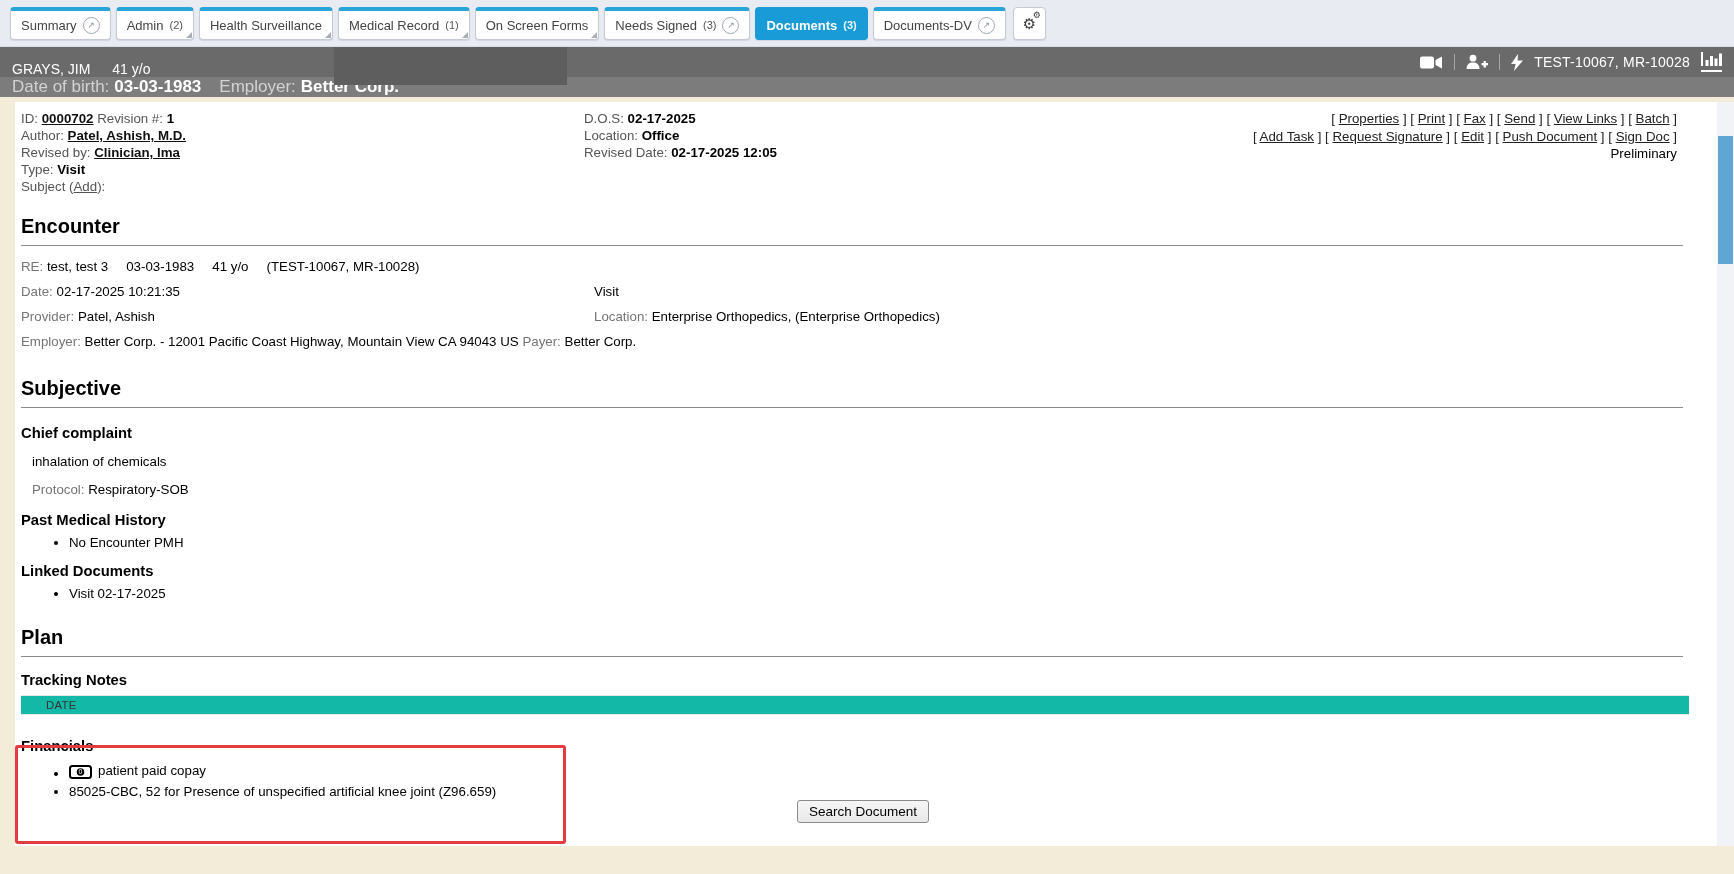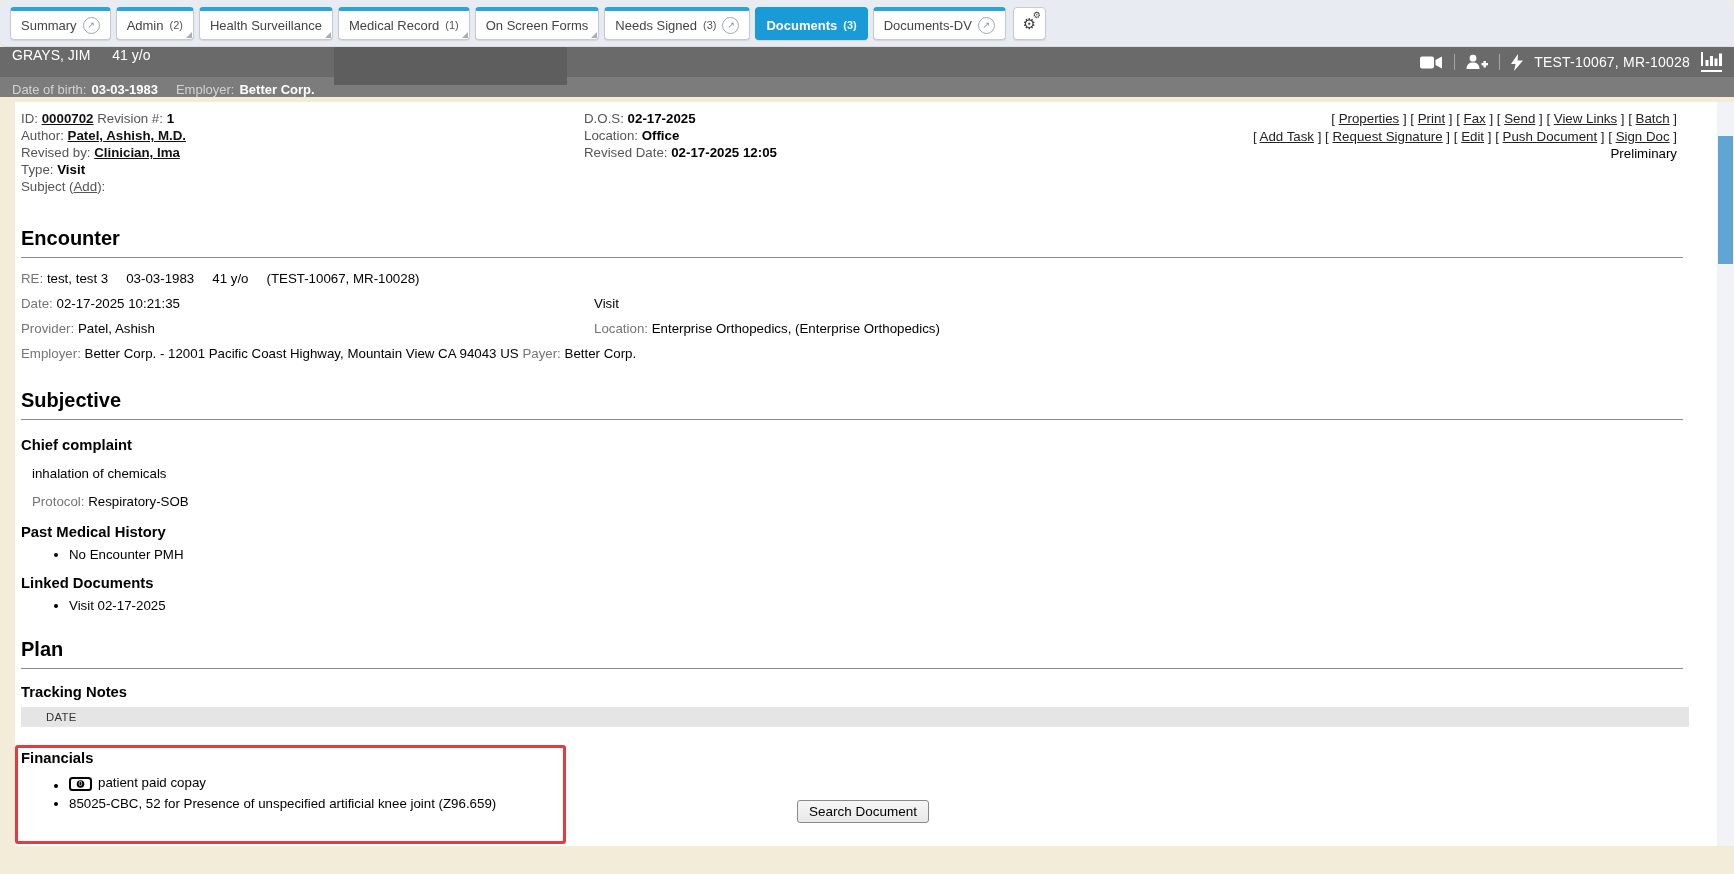--- a/index.html
+++ b/index.html
@@ -7,21 +7,21 @@
   body {
     font-family:"Liberation Sans", sans-serif;
     background:#f2ecd9;
     position:relative;
     color:#000;
   }
 
   
   .tabbar {
     height:47px; background:#e9ebf3; border-bottom:1px solid #dcdee6;
-    display:flex; align-items:flex-start; padding:7px 0 0 10px;border-radius:6px;
+    display:flex; align-items:flex-start; padding:7px 0 0 10px;
   }
   .tab {
     position:relative; display:inline-flex; align-items:center; gap:6px;
     background:#fff; color:#444; font-size:13px;
     height:33px; padding:0 10px;
     border:1px solid #c6cad3; border-top:4px solid #2aa5da;
     border-radius:4px; margin-right:5px;
     box-shadow:0 1px 1px rgba(0,0,0,.10);
     cursor:pointer; white-space:nowrap;
   }
@@ -42,33 +42,33 @@
     border:1px solid #c6cad3; border-radius:4px;
     box-shadow:0 1px 1px rgba(0,0,0,.10);
     display:inline-flex; align-items:center; justify-content:center;
     font-size:15px; color:#3e3e3e; cursor:pointer; margin-left:2px;
   }
   .gearbtn .gear-small { position:absolute; font-size:9px; top:2px; right:4px; }
 
   
   .patientbar {
     height:30px; background:#6a6a6a; color:#fff; font-size:14px;
-    display:flex; align-items:flex-start; position:relative;
+    display:flex; align-items:flex-end; position:relative;
   }
   .patientbar .pname { margin-left:12px; }
   .patientbar .page-val { margin-left:22px; }
   .pblock { position:absolute; left:334px; top:0; width:233px; height:38px; background:#5e5e5e; z-index:3; }
   .pb-right { position:absolute; right:12px; top:0; height:30px; display:flex; align-items:center; gap:11px; }
   .pb-sep { width:1px; height:16px; background:rgba(255,255,255,.40); }
   .mrn { font-size:14px; letter-spacing:.2px; }
   .chart-underline { border-bottom:2px solid #fff; padding-bottom:1px; }
 
   .subbar {
-    height:20px; background:#7c7c7c; color:#fff; font-size:13px;
-    display:flex; align-items:flex-end;
+    height:20px; background:#7c7c7c; color:#fff; font-size:17px;
+    display:flex; align-items:center;
   }
   .subbar .lbl { color:#d2d2d2; margin-left:12px; }
   .subbar .val { font-weight:bold; margin-left:5px; }
   .subbar .lbl.second { margin-left:18px; }
 
   
   .main {
     position:absolute; left:15px; right:17px; top:102px; bottom:28px;
     background:#fff; padding:6px 28px 0 6px; overflow:hidden;
   }
@@ -80,37 +80,37 @@
   .dh-mid { flex:1; }
   .dh-right { text-align:right; white-space:nowrap; padding-right:12px; line-height:17.5px; }
   a.doclink { color:#111; font-weight:bold; text-decoration:underline; cursor:pointer; }
   a.addlink { color:#555; text-decoration:underline; cursor:pointer; }
   .action { color:#222; }
   .action::before { content:"[ "; }
   .action::after { content:" ] "; }
   .action a { color:#222; text-decoration:underline; cursor:pointer; }
   .status { font-weight:normal; }
 
-  h1.section { font-size:20px; font-weight:bold; margin-top:32px; }
+  h1.section { font-size:20px; font-weight:bold; margin-top:20px; }
   .rule { border:none; border-top:1px solid #8a8a8a; margin:7px 6px 0 0; }
 
   .enc-row { font-size:13.3px; line-height:18px; margin-top:7px; display:flex; }
   .enc-row .lbl { color:#757575; }
   .col-left { width:573px; }
   .col-right { flex:1; }
   .sp { display:inline-block; width:18px; }
 
   h3.subhead { font-size:14.8px; font-weight:bold; margin-top:17px; }
   .indent-text { font-size:13.3px; margin:13px 0 0 11px; }
   .proto { font-size:13.3px; margin:13px 0 0 11px; }
   .proto .lbl { color:#757575; }
   ul.doclist { margin:7px 0 0 48px; font-size:13.3px; }
   ul.doclist li { margin-bottom:5px; }
 
-  .tn-table { display:flex; margin-top:7px; height:20px; background:#e5e5e5;
+  .tn-table { display:flex; margin-top:7px; height:20px; background:#14b8a6;
     border-top:1px solid #e8e8e8; border-bottom:1px solid #e8e8e8;
     font-size:11.3px; color:#333; align-items:center; letter-spacing:.3px; }
   .tn-col1 { width:753px; padding-left:25px; }
   .tn-col2 { flex:1; }
 
   .fin-li { display:flex; align-items:center; gap:6px; }
   .money-icon { display:inline-flex; position:relative; top:1px; }
 
   .redbox {
     position:absolute; left:15px; top:745px; width:551px; height:99px;

